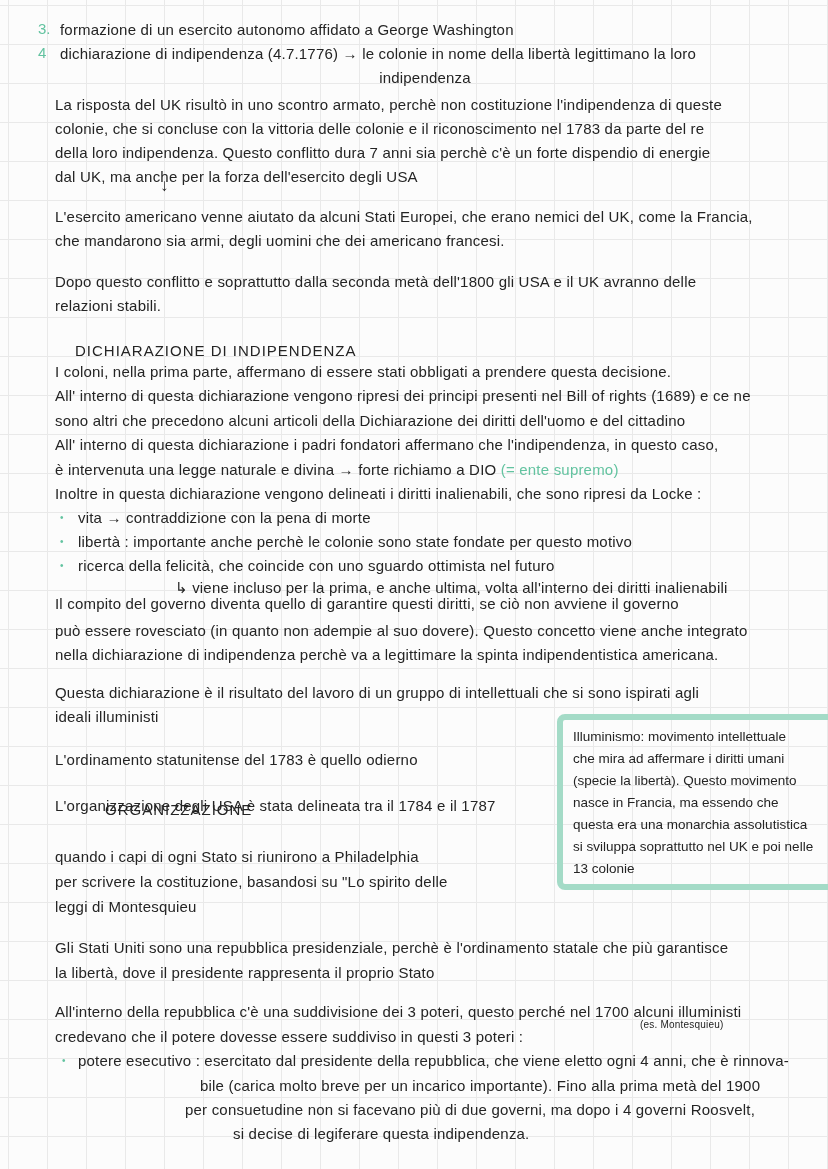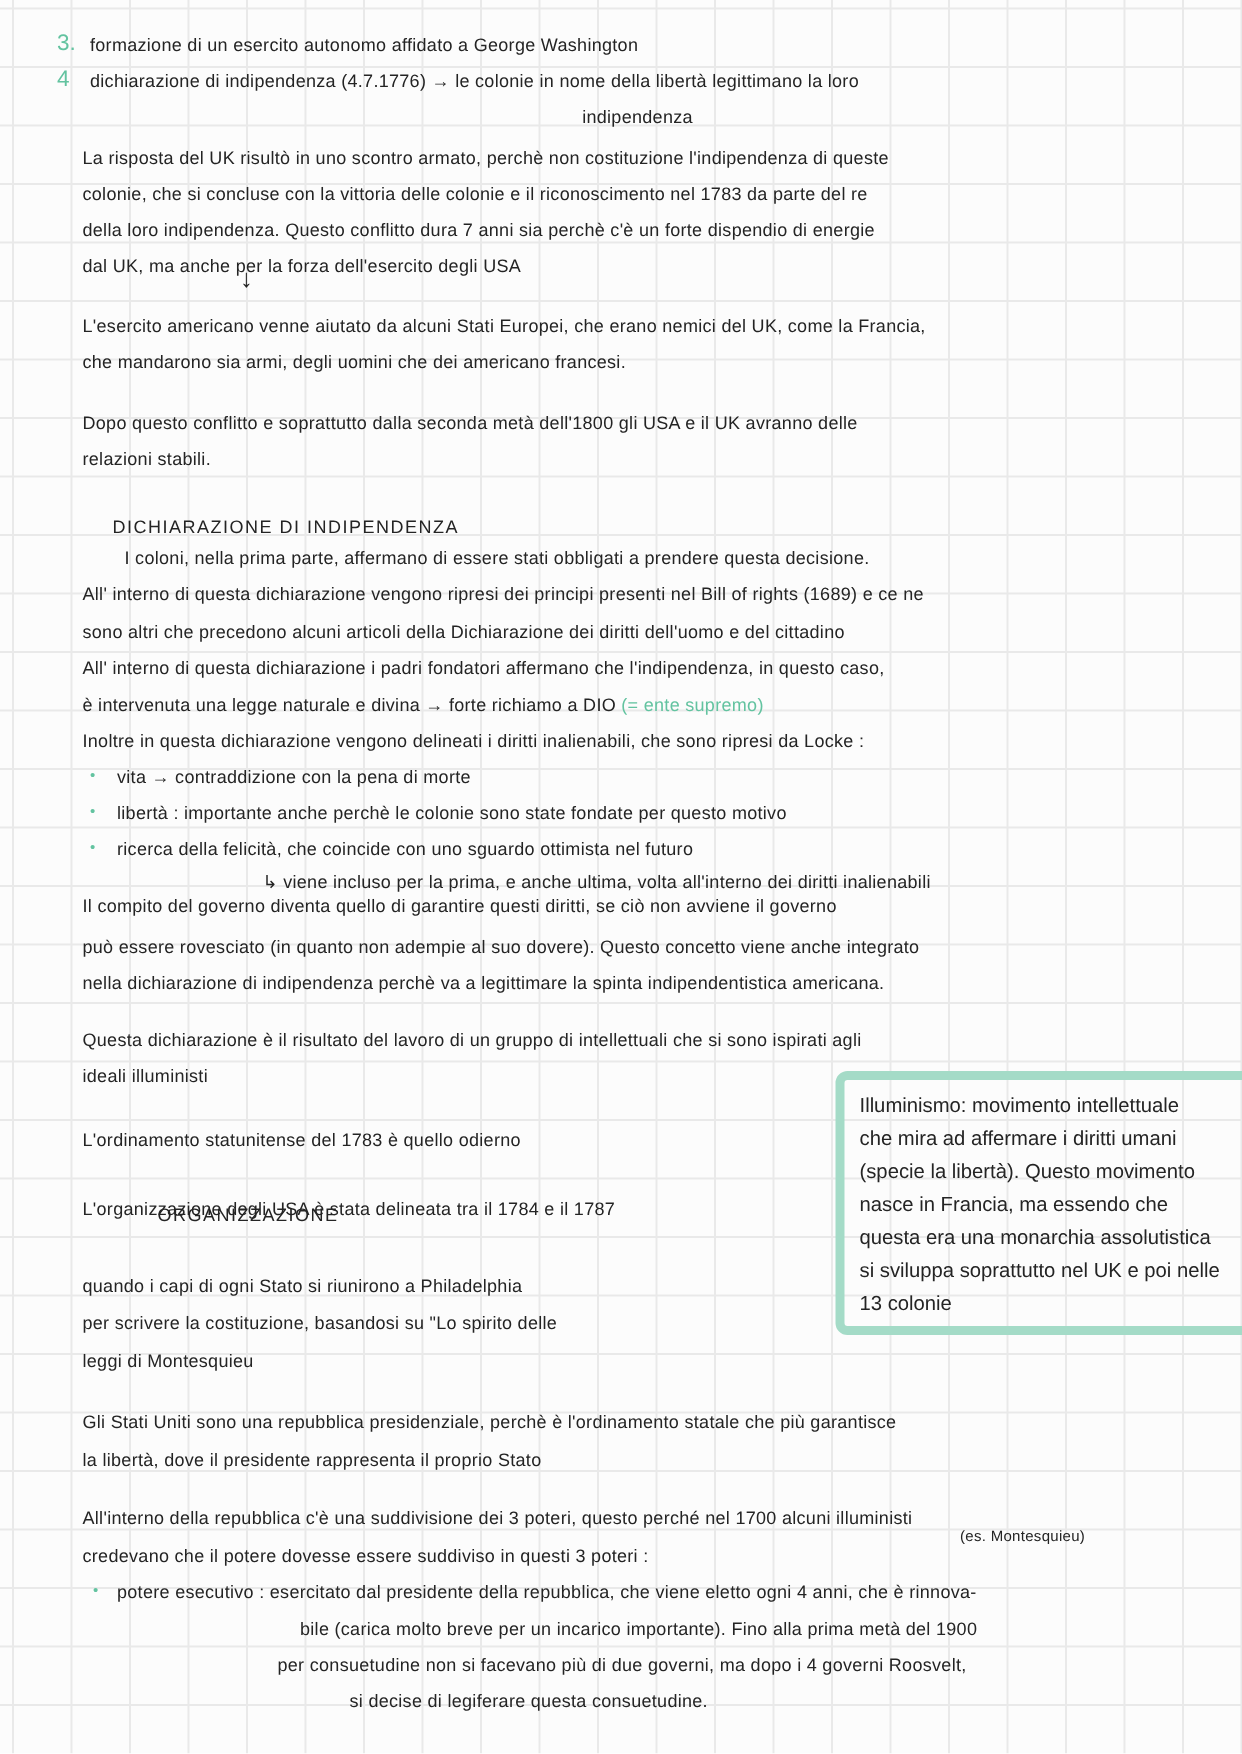--- a/index.html
+++ b/index.html
@@ -12,21 +12,21 @@
       linear-gradient(to right,#e9e9e9 1px,transparent 1px),
       linear-gradient(to bottom,#e9e9e9 1px,transparent 1px);
     background-size:39px 39px;
     background-position:8px 5px;
     font-family:"Liberation Sans",sans-serif;
     color:#242424;
   }
   .line{
     position:absolute;
     white-space:nowrap;
-    font-size:12px;
+    font-size:15px;
     line-height:20px;
     color:#242424;
     letter-spacing:0.2px;
   }
   .accent{color:#63c3a0;}
   .num{position:absolute;font-size:15px;color:#63c3a0;white-space:nowrap;}
   .dot{position:absolute;font-size:10px;color:#63c3a0;line-height:20px;}
   .heading{letter-spacing:1px;}
   .centerline{text-align:center;}
   .arrowglyph{font-size:17px;}
@@ -67,21 +67,21 @@
   <div class="line arrowglyph" style="top:176px;left:160px;">↓</div>
 
   <div class="line" style="top:207px;left:55px;">L'esercito americano venne aiutato da alcuni Stati Europei, che erano nemici del UK, come la Francia,</div>
   <div class="line" style="top:231px;left:55px;">che mandarono sia armi, degli uomini che dei americano francesi.</div>
 
   <div class="line" style="top:272px;left:55px;">Dopo questo conflitto e soprattutto dalla seconda metà dell'1800 gli USA e il UK avranno delle</div>
   <div class="line" style="top:296px;left:55px;">relazioni stabili.</div>
 
   <div class="line heading" style="top:341px;left:75px;">DICHIARAZIONE DI INDIPENDENZA</div>
 
-  <div class="line" style="top:362px;left:55px;margin-left:28px;">I coloni, nella prima parte, affermano di essere stati obbligati a prendere questa decisione.</div>
+  <div class="line" style="top:362px;left:55px;">I coloni, nella prima parte, affermano di essere stati obbligati a prendere questa decisione.</div>
   <div class="line" style="top:386px;left:55px;">All' interno di questa dichiarazione vengono ripresi dei principi presenti nel Bill of rights (1689) e ce ne</div>
   <div class="line" style="top:435px;left:55px;">All' interno di questa dichiarazione i padri fondatori affermano che l'indipendenza, in questo caso,</div>
   <div class="line" style="top:411px;left:55px;">sono altri che precedono alcuni articoli della Dichiarazione dei diritti dell'uomo e del cittadino</div>
   <div class="line" style="top:460px;left:55px;"><span>è intervenuta una legge naturale e divina → forte richiamo a DIO </span><span class="accent">(= ente supremo)</span></div>
   <div class="line" style="top:484px;left:55px;">Inoltre in questa dichiarazione vengono delineati i diritti inalienabili, che sono ripresi da Locke :</div>
 
   <div class="dot" style="top:508px;left:60px;">•</div>
   <div class="line" style="top:508px;left:78px;">vita → contraddizione con la pena di morte</div>
   <div class="dot" style="top:532px;left:60px;">•</div>
   <div class="line" style="top:532px;left:78px;">libertà : importante anche perchè le colonie sono state fondate per questo motivo</div>
@@ -119,15 +119,15 @@
   <div class="line" style="top:963px;left:55px;">la libertà, dove il presidente rappresenta il proprio Stato</div>
 
   <div class="line" style="top:1002px;left:55px;">All'interno della repubblica c'è una suddivisione dei 3 poteri, questo perché nel 1700 alcuni illuministi</div>
   <div class="line" style="top:1015px;left:640px;font-size:10px;">(es. Montesquieu)</div>
   <div class="line" style="top:1027px;left:55px;">credevano che il potere dovesse essere suddiviso in questi 3 poteri :</div>
 
   <div class="dot" style="top:1051px;left:62px;">•</div>
   <div class="line" style="top:1051px;left:78px;">potere esecutivo : esercitato dal presidente della repubblica, che viene eletto ogni 4 anni, che è rinnova-</div>
   <div class="line" style="top:1076px;left:200px;">bile (carica molto breve per un incarico importante). Fino alla prima metà del 1900</div>
   <div class="line" style="top:1100px;left:185px;">per consuetudine non si facevano più di due governi, ma dopo i 4 governi Roosvelt,</div>
-  <div class="line" style="top:1124px;left:233px;">si decise di legiferare questa consuetudine.</div>
+  <div class="line" style="top:1124px;left:233px;">si decise di legiferare questa indipendenza.</div>
 
 </div>
 
 </body></html>

